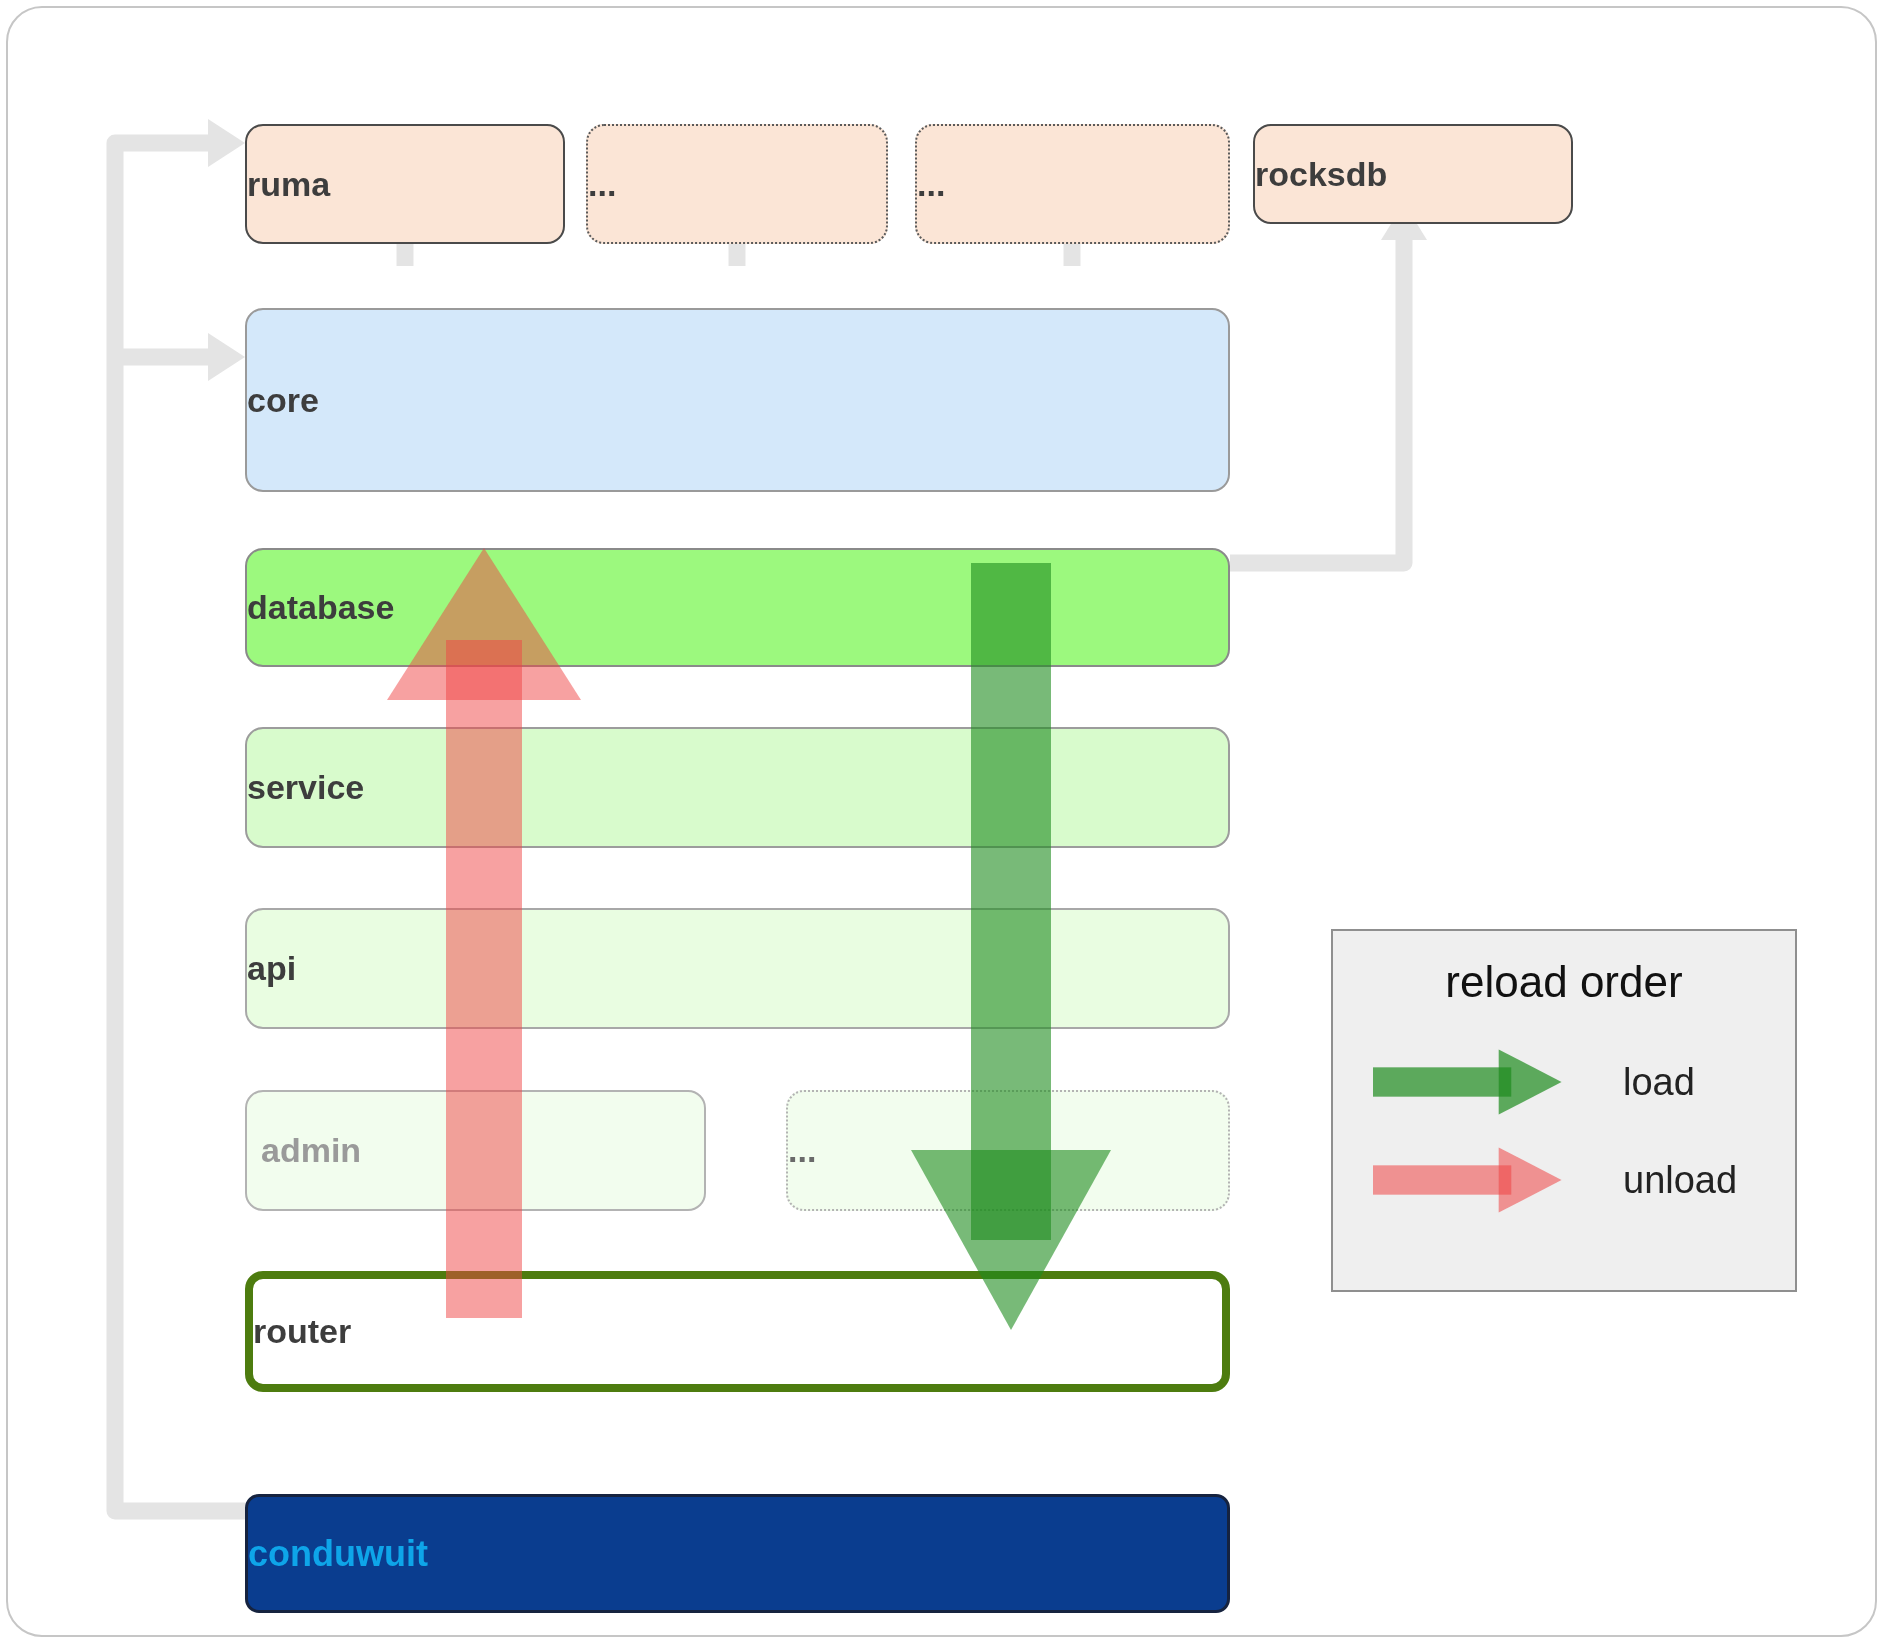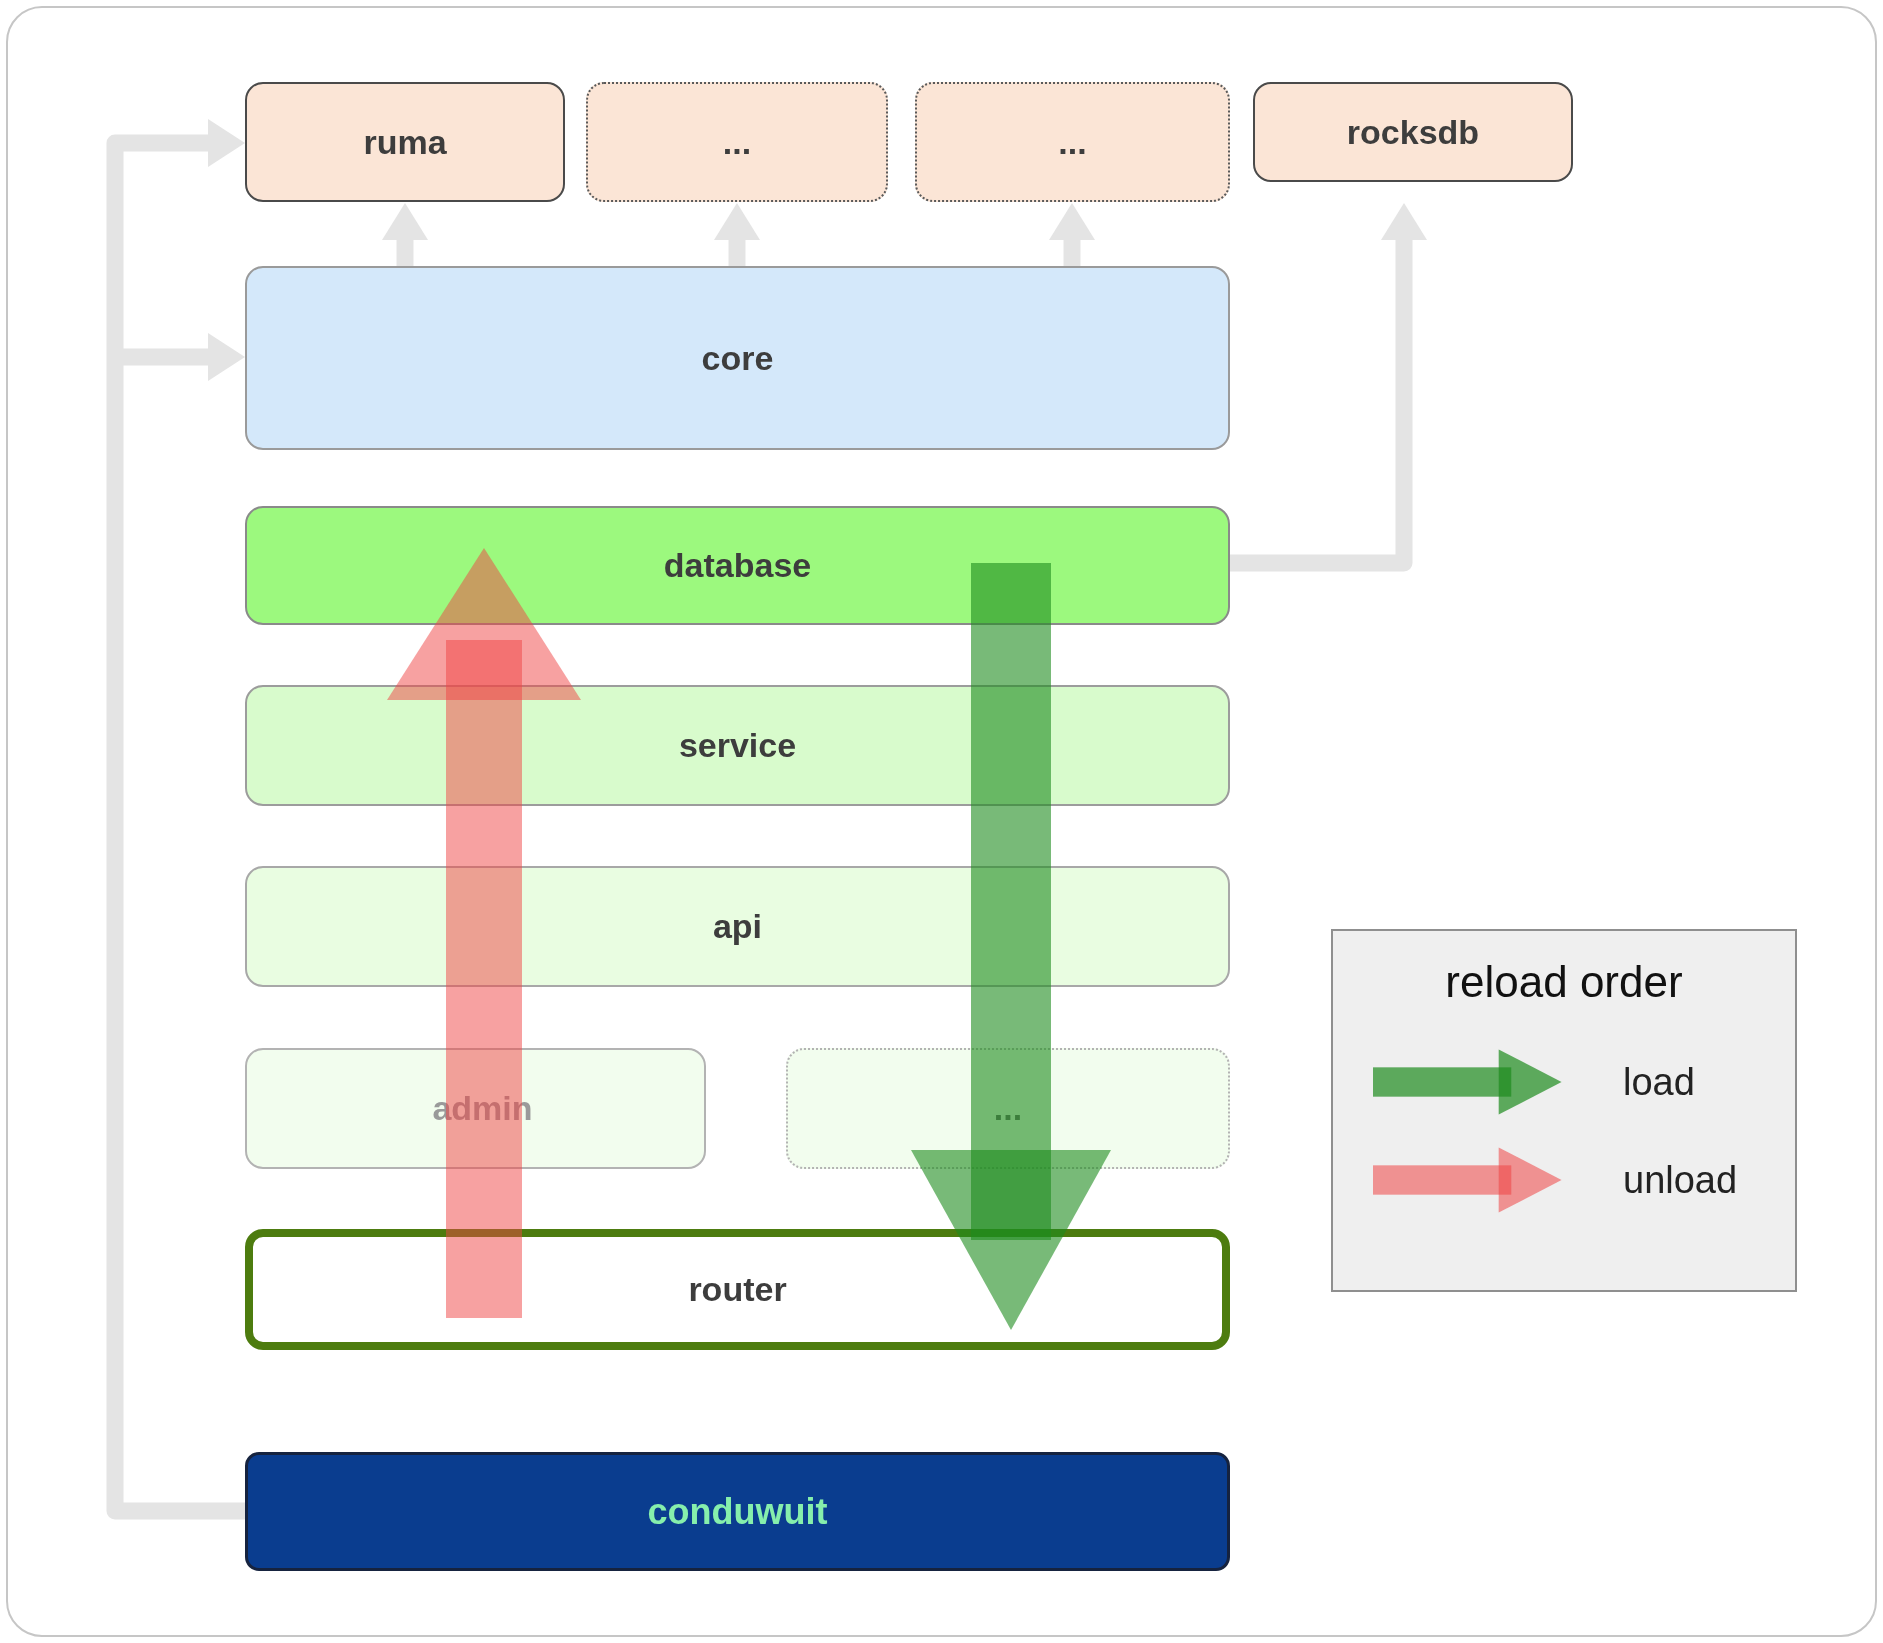--- a/index.html
+++ b/index.html
@@ -11,35 +11,35 @@
   .canvas{position:relative;width:1883px;height:1643px;background:#fff;overflow:hidden;
           font-family:"Liberation Sans",sans-serif;}
   .frame{position:absolute;left:6px;top:6px;right:6px;bottom:6px;border:2px solid #c6c6c6;
          border-radius:36px;pointer-events:none;z-index:4;}
   .lyr{position:absolute;left:0;top:0;width:1883px;height:1643px;}
   .connectors{z-index:0;}
   .boxlayer{z-index:1;}
   .flows{z-index:2;pointer-events:none;}
   .legend{z-index:3;}
 
-  .box{position:absolute;display:flex;align-items:center;justify-content:center;
-       border-radius:18px;font-size:34px;font-weight:600;color:#3d3d3d;box-sizing:border-box;}
+  .box{position:absolute;display:flex;align-items:center;
+       border-radius:18px;font-size:34px;font-weight:600;color:#3d3d3d;box-sizing:border-box;margin-top:42px;}
   .b-ruma    {left:245px; top:82px;  width:320px; height:120px; background:var(--c-peach); border:2px solid #4a4a4a;}
   .b-dots1   {left:586px; top:82px;  width:302px; height:120px; background:var(--c-peach); border:2px dotted #5a5a5a;}
   .b-dots2   {left:915px; top:82px;  width:315px; height:120px; background:var(--c-peach); border:2px dotted #5a5a5a;}
   .b-rocksdb {left:1253px;top:82px;  width:320px; height:100px; background:var(--c-peach); border:2px solid #4a4a4a;}
   .b-core    {left:245px; top:266px; width:985px; height:184px; background:var(--c-blue);  border:2px solid #9a9a9a;}
   .b-database{left:245px; top:506px; width:985px; height:119px; background:var(--c-green_db); border:2px solid #8a8a8a;}
   .b-service {left:245px; top:685px; width:985px; height:121px; background:var(--c-green_service); border:2px solid #9c9c9c;}
   .b-api     {left:245px; top:866px; width:985px; height:121px; background:var(--c-green_api); border:2px solid #a8a8a8;}
   .b-admin   {left:245px; top:1048px;width:461px; height:121px; background:var(--c-green_faint); border:2px solid #b3b3b3; color:#9a9a9a;padding-left:14px;}
   .b-dots3   {left:786px; top:1048px;width:444px; height:121px; background:var(--c-green_faint); border:2px dotted #b3b3b3; color:#6a6a6a;}
   .b-router  {left:245px; top:1229px;width:985px; height:121px; background:#ffffff; border:8px solid #4d7c0f;}
   .b-conduwuit{left:245px;top:1452px;width:985px; height:119px; background:var(--c-navy); border:3px solid #16233f;
-               color:#86efac;font-weight:700;font-size:36px;border-radius:14px;}
+               color:#0ea5e9;font-weight:700;font-size:36px;border-radius:14px;}
 
   .legend{position:absolute;left:1331px;top:929px;width:466px;height:363px;
           background:var(--c-legend_bg);border:2px solid #8f8f8f;box-sizing:border-box;
           display:flex;flex-direction:column;align-items:center;padding-top:26px;}
   .legend-title{font-size:44px;color:#111;font-weight:500;margin-bottom:26px;}
   .legend-row{display:flex;align-items:center;gap:30px;width:100%;padding-left:40px;box-sizing:border-box;height:98px;}
   .legend-row svg{width:220px;height:80px;flex:0 0 auto;}
   .legend-label{font-size:38px;color:#222;font-weight:400;}
 </style>
 </head>

